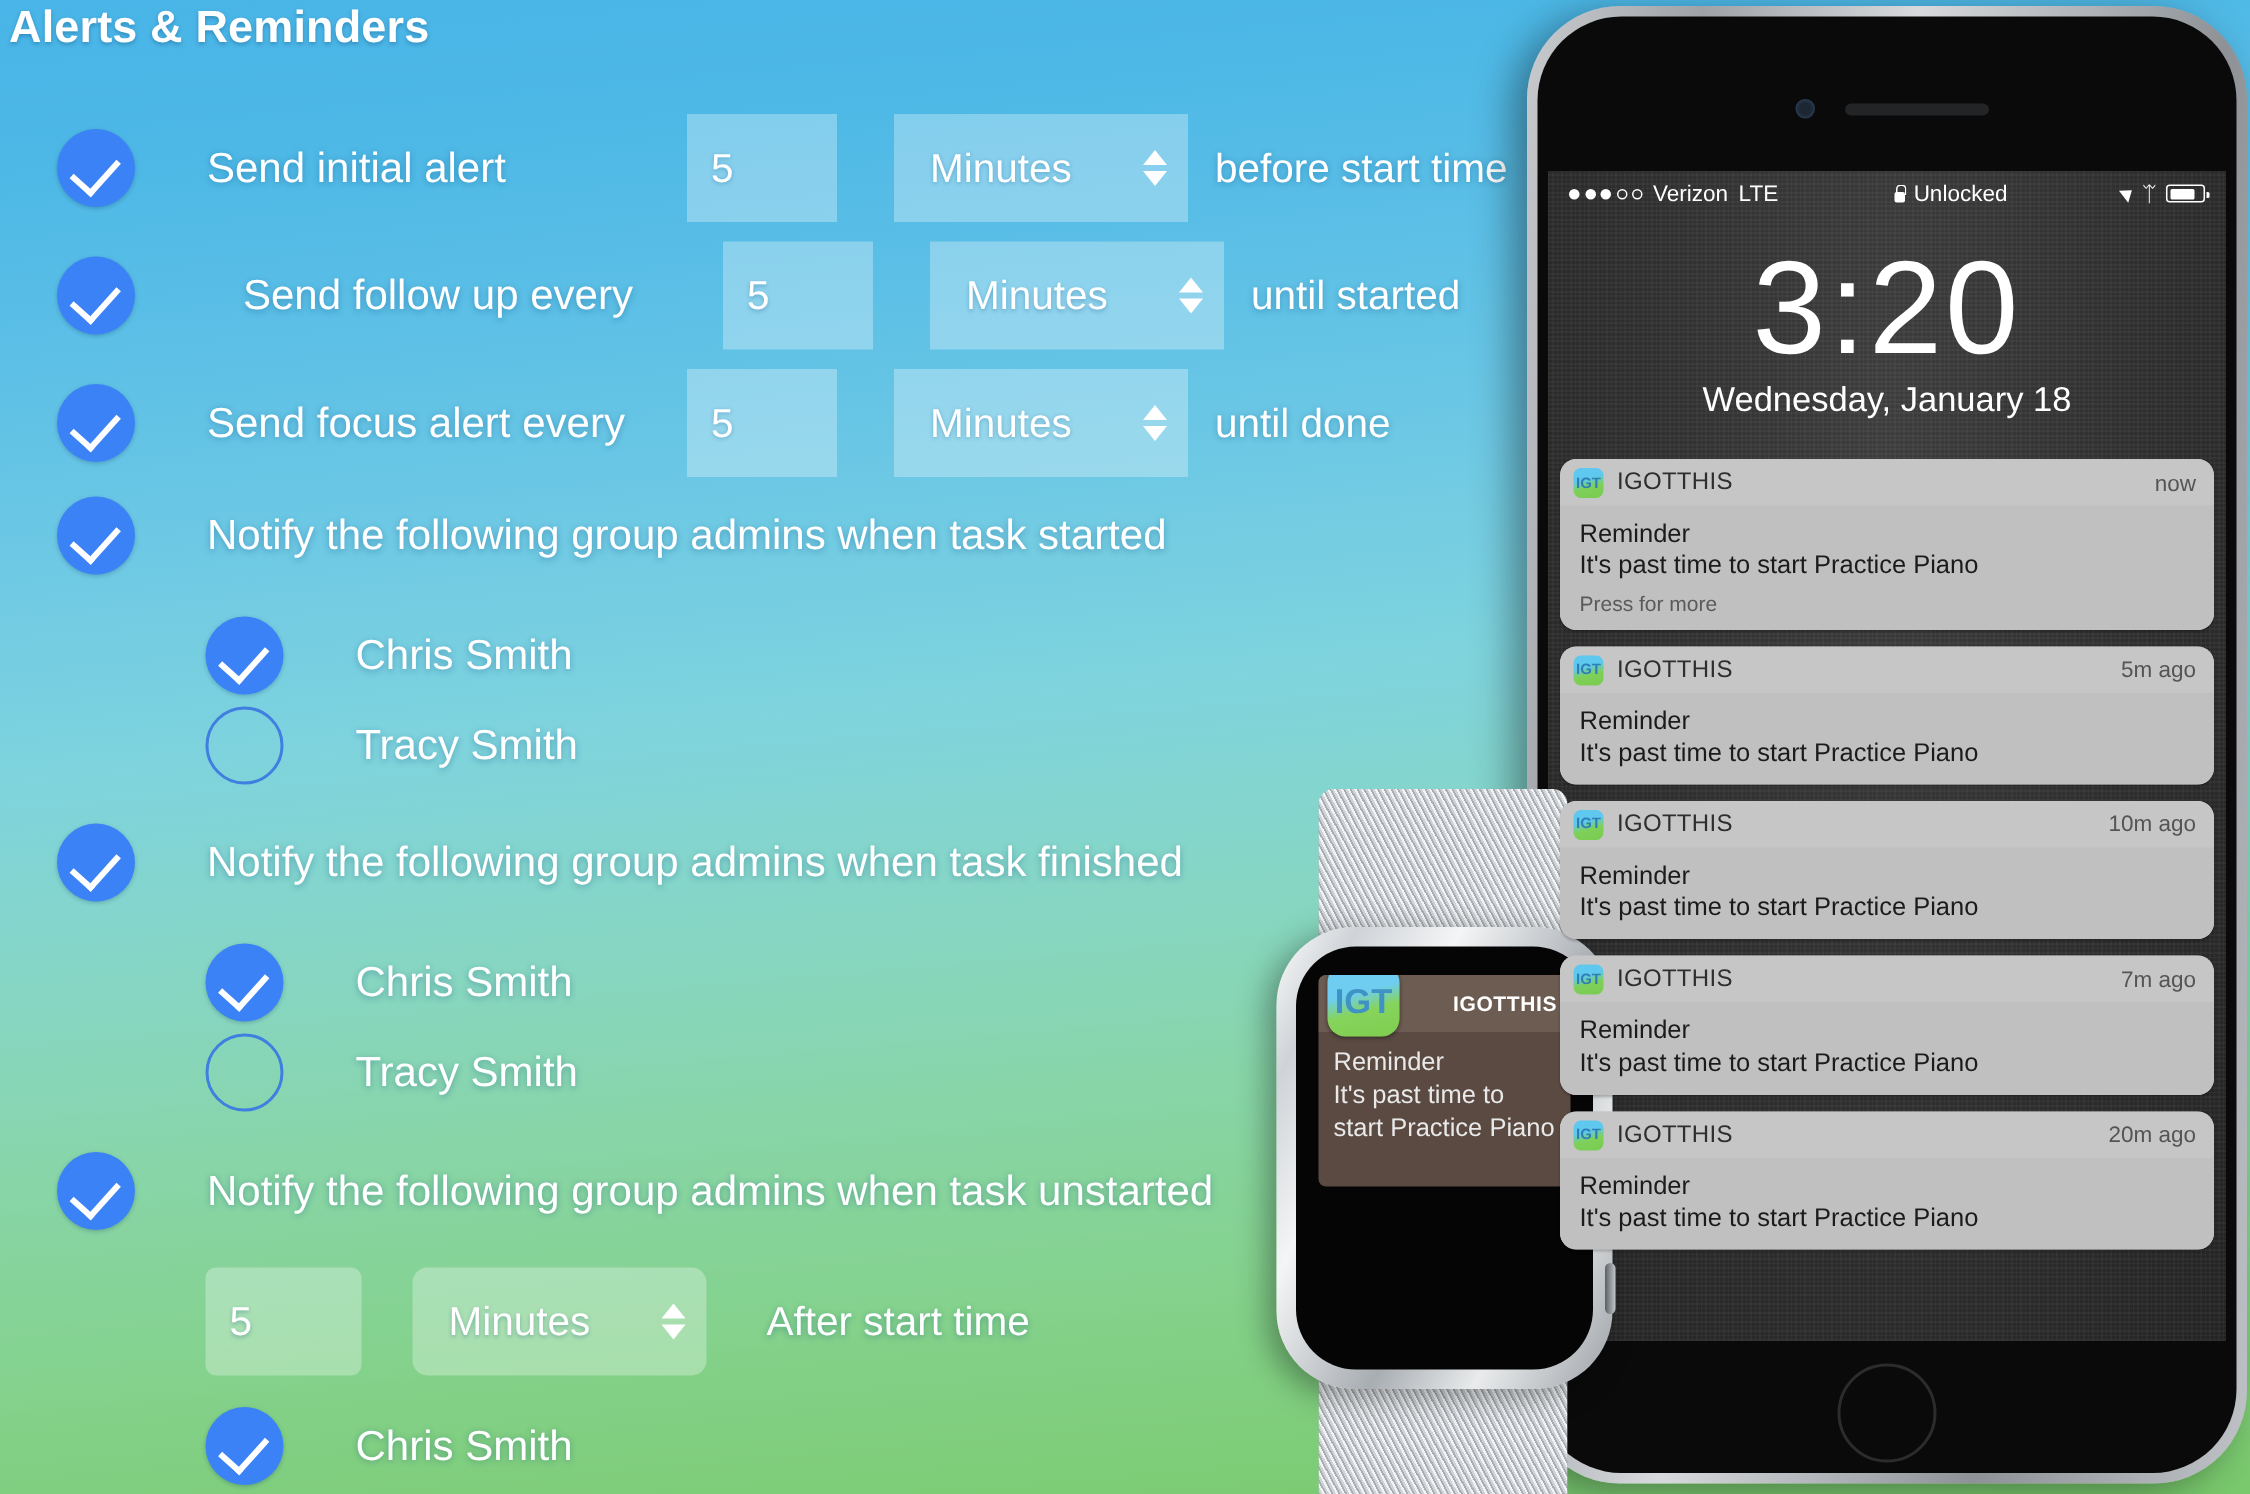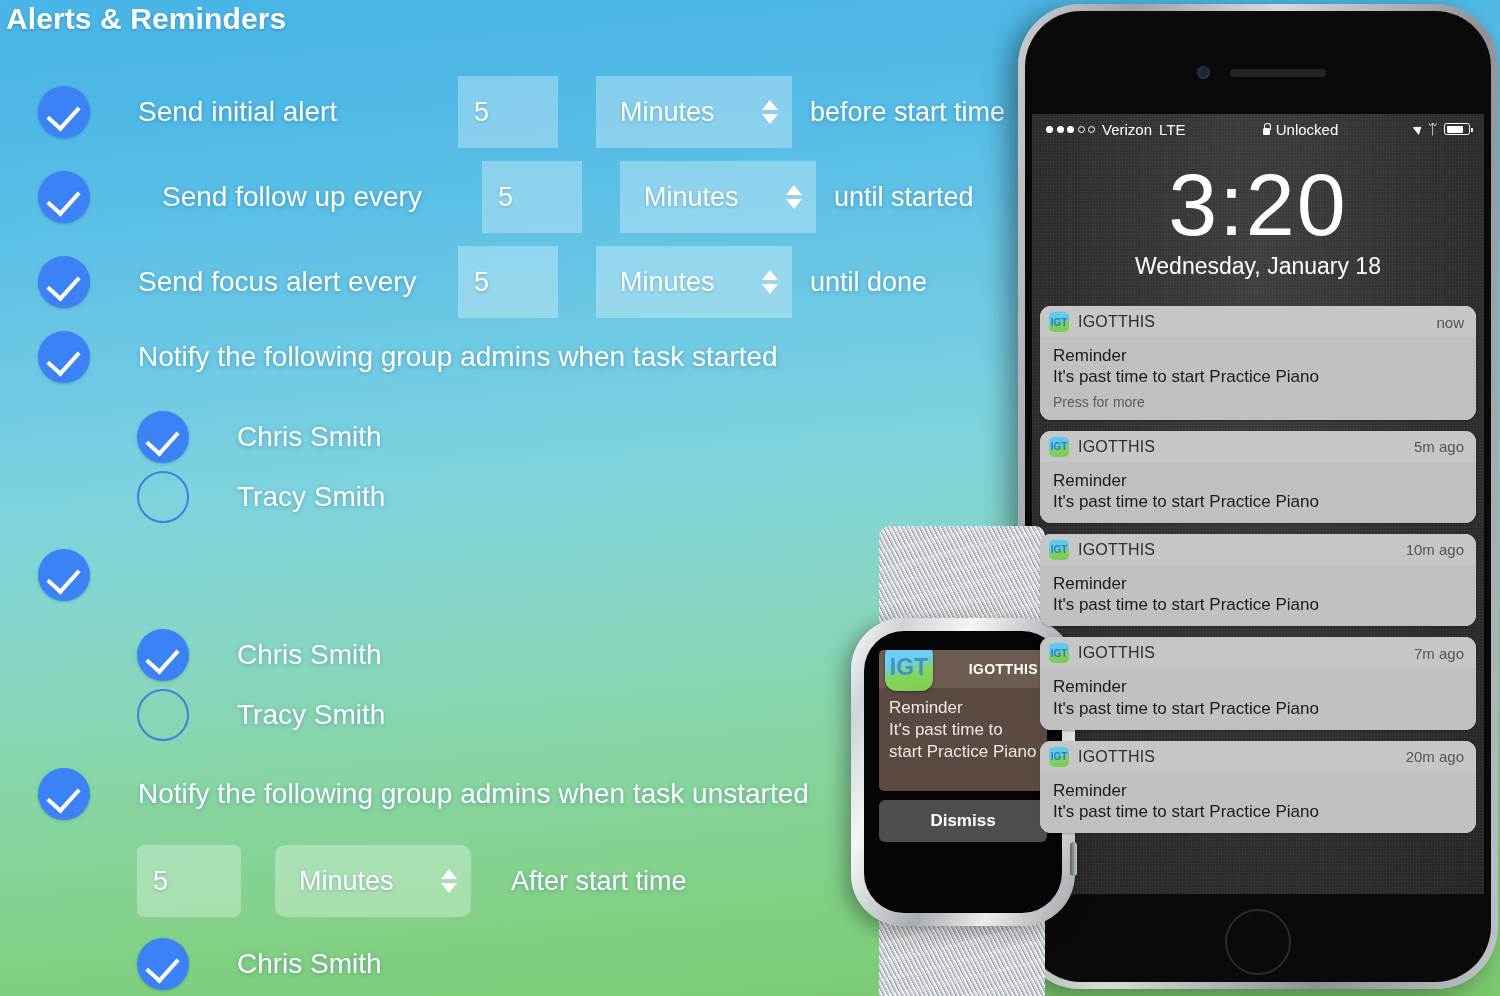--- a/index.html
+++ b/index.html
@@ -282,20 +282,21 @@
     <div class="cb on"></div>
     <div class="lbl" style="margin-left:48px;">Chris Smith</div>
   </div>
   <div class="row" style="left:137px; top:471px;">
     <div class="cb off"></div>
     <div class="lbl" style="margin-left:48px;">Tracy Smith</div>
   </div>
 
   <div class="row" style="left:38px; top:549px;">
     <div class="cb on"></div>
+    <div class="lbl" style="margin-left:48px;">Notify the following group admins when task finished</div>
   </div>
   <div class="row" style="left:137px; top:629px;">
     <div class="cb on"></div>
     <div class="lbl" style="margin-left:48px;">Chris Smith</div>
   </div>
   <div class="row" style="left:137px; top:689px;">
     <div class="cb off"></div>
     <div class="lbl" style="margin-left:48px;">Tracy Smith</div>
   </div>
 
@@ -437,16 +438,15 @@
       <div class="w-card">
         <div class="w-head">
           <span class="w-appico">IGT</span>
           <span class="w-app">IGOTTHIS</span>
         </div>
         <div class="w-body">
           <div class="w-title">Reminder</div>
           <div class="w-text">It's past time to start Practice Piano</div>
         </div>
       </div>
-      <div class="w-dismiss">Dismiss</div>
     </div>
   </div>
 </div>
 
 </body></html>

